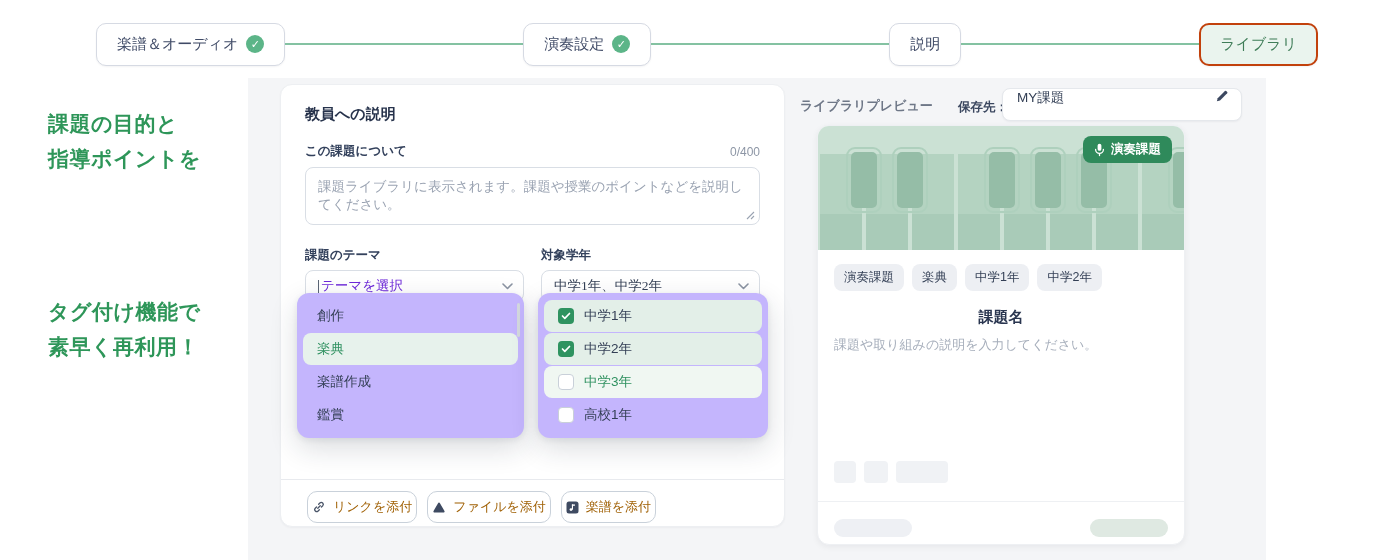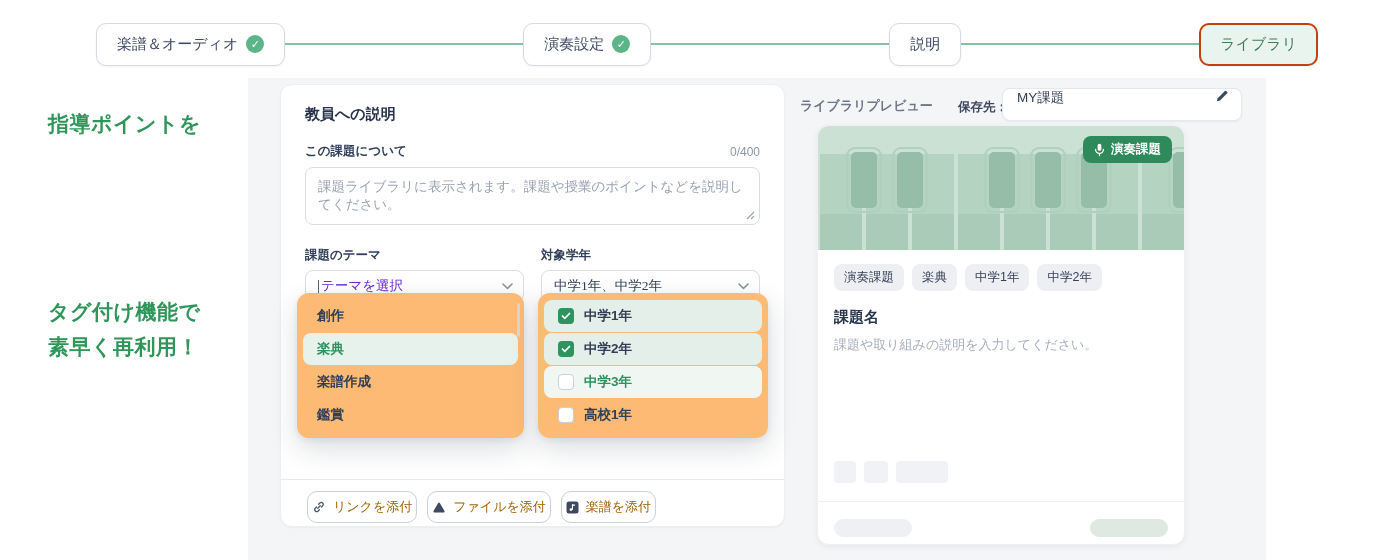--- a/index.html
+++ b/index.html
@@ -55,23 +55,23 @@
   .select-box{
     margin-top:6px;height:32px;border:1px solid #d9dee5;border-radius:8px;background:#fff;
     display:flex;align-items:center;padding:0 10px 0 12px;font-size:13.5px;cursor:pointer;
     justify-content:space-between;box-sizing:border-box;
   }
   .select-box .ph{color:#6d28d9;display:flex;align-items:flex-end;}
   .select-box .val{color:#333f55;}
   .caret{display:inline-block;width:1px;height:15px;background:#5b6575;margin-right:2px;}
   
   .dropdown{
-    position:absolute;background:#fdba74;border-radius:12px;z-index:5;
+    position:absolute;background:#c4b5fd;border-radius:12px;z-index:5;
     box-shadow:0 10px 28px rgba(25,35,55,.16),0 2px 6px rgba(25,35,55,.08);
-    padding:6px;box-sizing:border-box;font-weight:bold;
+    padding:6px;box-sizing:border-box;
   }
   .dd-theme{left:16px;top:208px;width:227px;}
   .dd-grade{left:257px;top:208px;width:230px;}
   .dd-item{
     height:32px;display:flex;align-items:center;padding:0 14px;border-radius:8px;
     font-size:13.5px;color:#333f55;cursor:pointer;margin:1px 0;
   }
   .dd-item.hl{background:#e7f2ec;color:#2f9160;}
   .dd-check{gap:10px;}
   .dd-check.checked{background:#e3efe8;}
@@ -105,21 +105,21 @@
     overflow:hidden;box-sizing:border-box;
   }
   .piano{position:relative;width:100%;height:124px;}
   .pv-badge{
     position:absolute;right:12px;top:10px;background:#2f8a5b;color:#fff;border-radius:8px;
     padding:5px 11px;font-size:12.5px;font-weight:700;display:flex;align-items:center;gap:6px;
   }
   .pv-body{padding:0 16px;}
   .tag-row{display:flex;gap:8px;margin-top:14px;}
   .tag{background:#edeff3;border-radius:8px;padding:5px 10px;font-size:12.5px;color:#333f55;white-space:nowrap;}
-  .pv-title{margin-top:17px;font-size:15px;font-weight:700;color:#2a3650;}
+  .pv-title{margin-top:17px;font-size:15px;font-weight:700;color:#2a3650;text-align:center;}
   .pv-ph{margin-top:9px;font-size:13px;color:#a6aebb;}
   .skel-row{position:absolute;left:16px;top:335px;display:flex;gap:8px;}
   .skel{background:#f0f2f5;border-radius:4px;height:22px;}
   .skel.s1{width:22px;}
   .skel.s2{width:24px;}
   .skel.s3{width:52px;}
   .pv-foot-divider{position:absolute;left:0;right:0;top:375px;border-top:1px solid #eef0f3;}
   .skel-pill{position:absolute;top:393px;width:78px;height:18px;border-radius:9px;}
   .skel-pill.left{left:16px;background:#eef0f4;}
   .skel-pill.right{right:16px;background:#dfe9e2;}
@@ -142,20 +142,21 @@
   <div class="step-pill">
     <span>説明</span>
   </div>
   <div class="step-line"></div>
   <div class="step-pill active">
     <span>ライブラリ</span>
   </div>
 </div>
 
 <div class="promo p1">
+  <div>課題の目的と</div>
   <div>指導ポイントを</div>
 </div>
 <div class="promo p2">
   <div>タグ付け機能で</div>
   <div>素早く再利用！</div>
 </div>
 
 <div class="strip"></div>
 
 <div class="form-panel">

